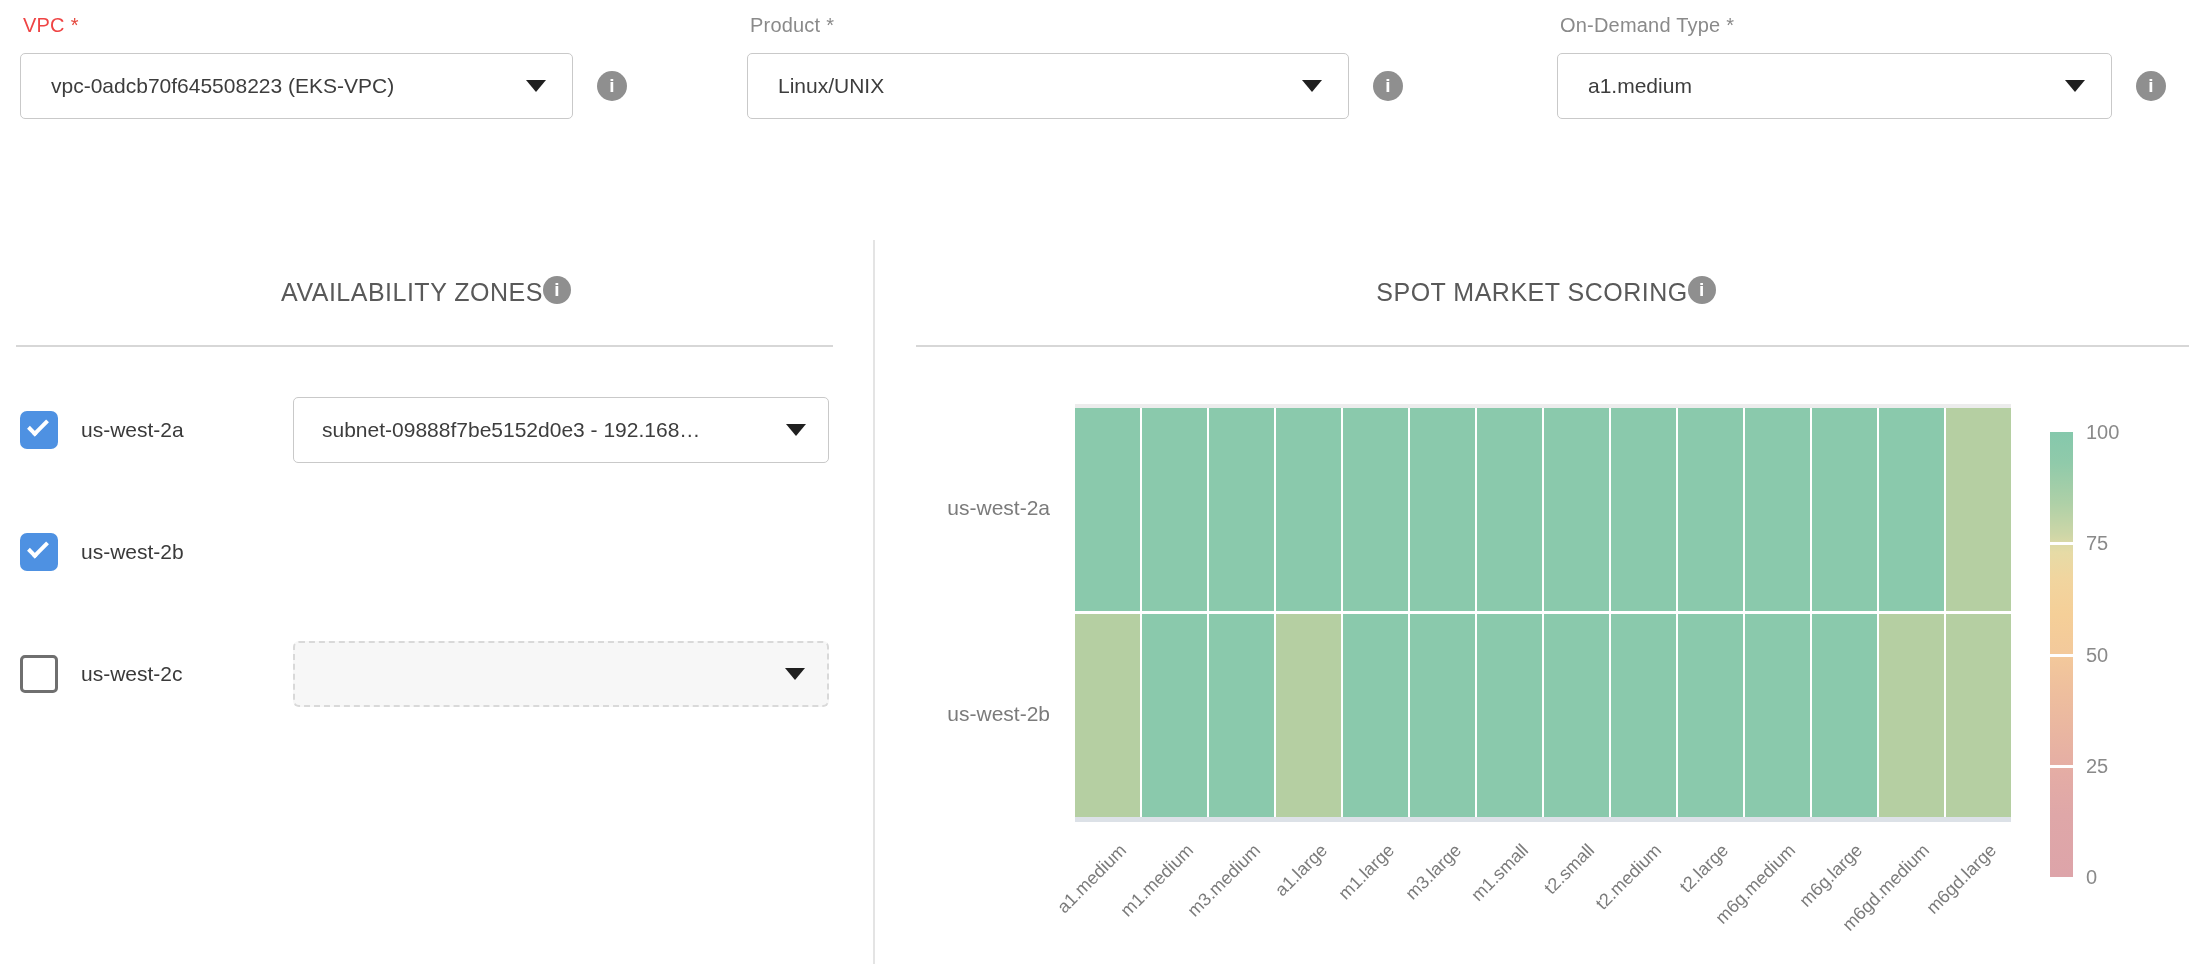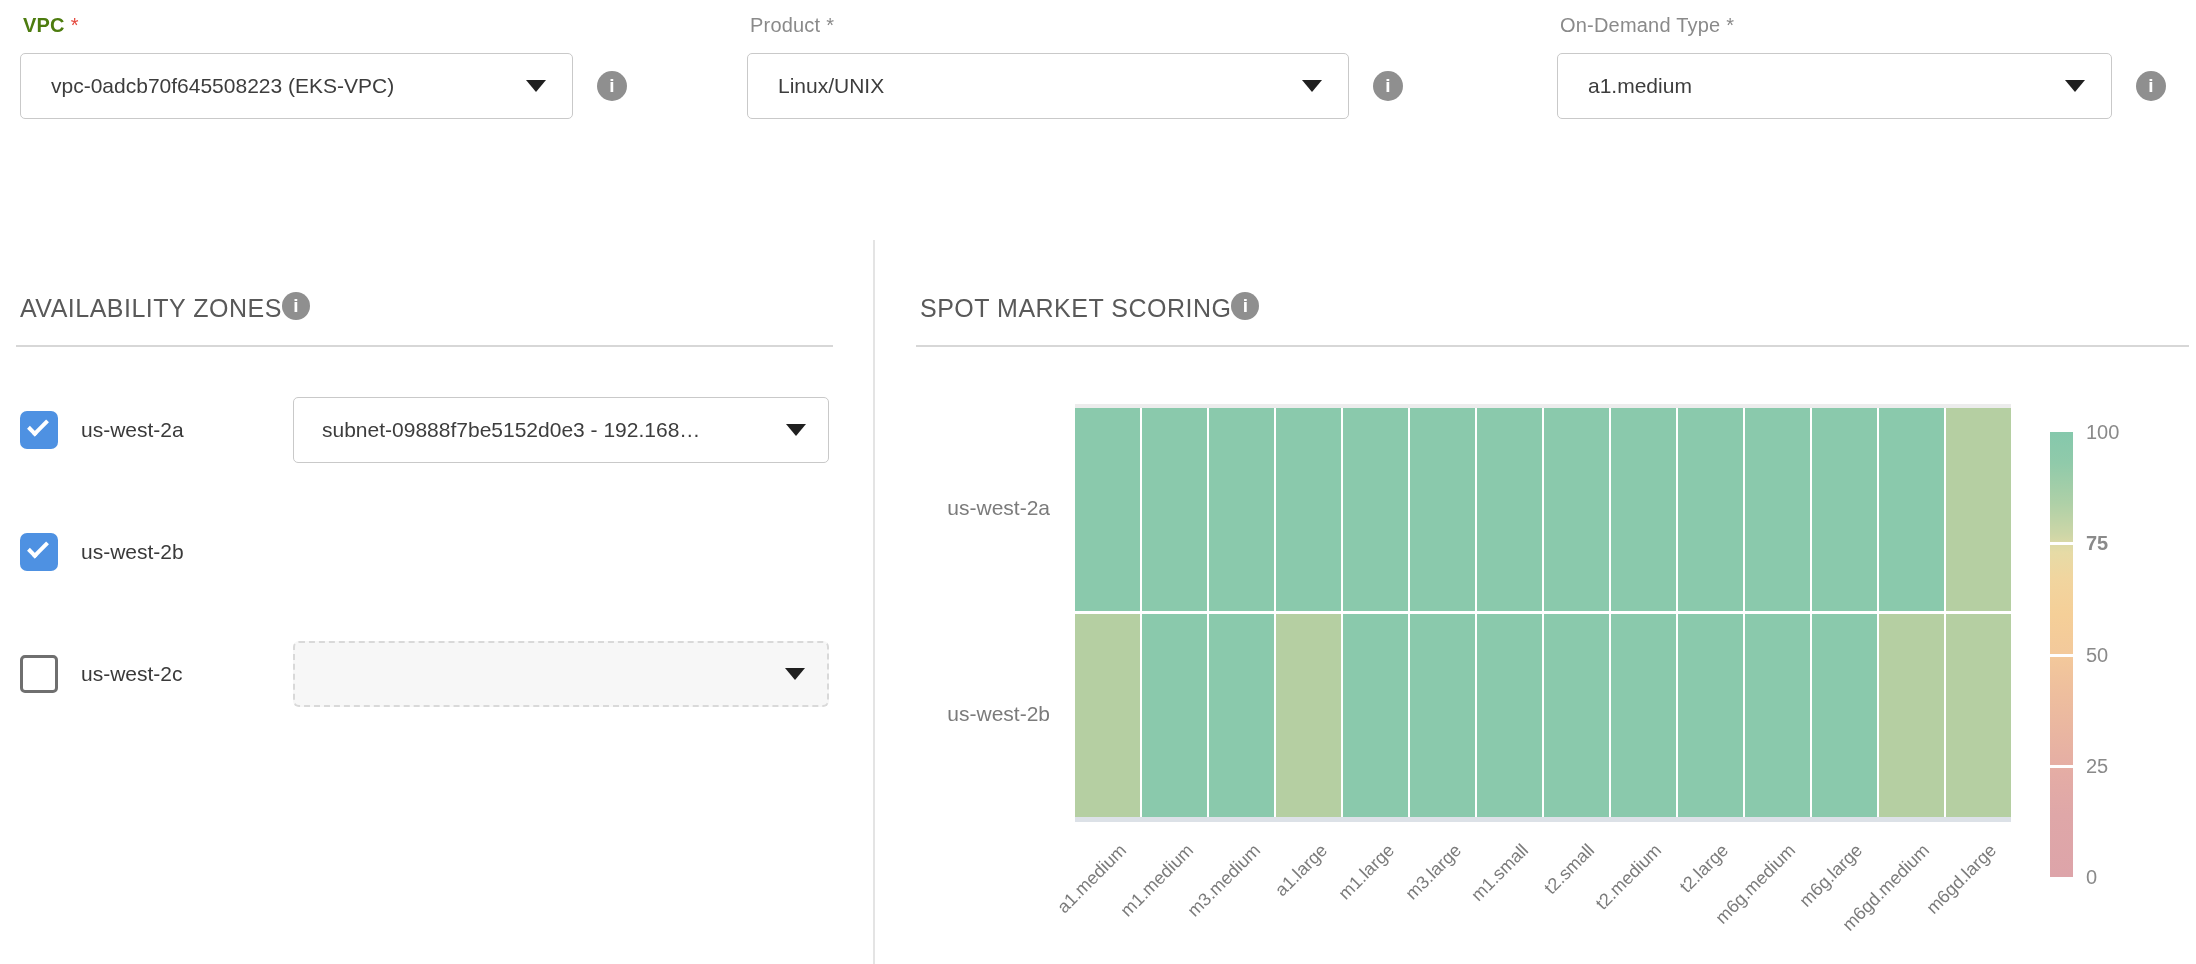--- a/index.html
+++ b/index.html
@@ -15,22 +15,22 @@
     display:flex; align-items:center; justify-content:space-between;
     padding:0 26px 0 30px; cursor:pointer; }
   .select-value { font-size:21px; color:#3d3d3d; white-space:nowrap; overflow:hidden; }
   .caret { width:0; height:0; border-left:10px solid transparent; border-right:10px solid transparent;
     border-top:12px solid #1f1f1f; flex:0 0 auto; margin-left:14px; }
   .info-icon { width:30px; height:30px; border-radius:50%; background:#8f8f8f; color:#fff;
     display:flex; align-items:center; justify-content:center; margin-left:24px;
     font-size:19px; font-weight:bold; cursor:pointer; flex:0 0 auto; }
 
   
-  .section-header { position:absolute; top:294px; display:flex; align-items:flex-start;
-    justify-content:flex-start; }
+  .section-header { position:absolute; top:278px; display:flex; align-items:flex-start;
+    justify-content:center; }
   .section-title { font-size:25px; color:#595959; letter-spacing:.5px; }
   .section-header .info-icon { margin-left:0; width:28px; height:28px; margin-top:-2px; }
   .h-divider { position:absolute; top:345px; height:2px; background:#d7d7d7; }
   .v-divider { position:absolute; left:873px; top:240px; width:2px; height:724px; background:#e4e4e4; }
 
   
   .az-rows { position:absolute; left:0; top:397px; width:875px; }
   .az-row { position:relative; height:66px; margin-bottom:56px; }
   .checkbox { position:absolute; left:20px; top:14px; width:38px; height:38px; cursor:pointer; }
   .checkbox.checked { background:var(--checkbox-color,#4e91e2); border-radius:7px; }
@@ -61,21 +61,21 @@
       #e4aca5 77%, #dfa7a8 86%, #dda4a9 100%); }
   .cb-tick { position:absolute; left:0; width:100%; height:3px; background:#fff; }
   .colorbar-labels { position:absolute; left:2086px; top:432px; width:70px; height:445px; }
   .cb-label { position:absolute; left:0; font-size:20px; color:#8a8a8a; line-height:24px; }
 </style>
 </head>
 <body style="--checkbox-color: #4e91e2;">
 
 <div class="form-field" style="left:20px">
   <div class="field-label">
-    <span class="field-label-text" style="color: #4d7c0f; font-weight: bold;">VPC</span><span class="asterisk" style="color: rgb(229, 71, 60);">*</span>
+    <span class="field-label-text" style="color: #ef4444;">VPC</span><span class="asterisk" style="color: rgb(229, 71, 60);">*</span>
   </div>
   <div class="field-row">
     <div class="select top-select" style="width:553px">
       <span class="select-value">vpc-0adcb70f645508223 (EKS-VPC)</span>
       <span class="caret"></span>
     </div>
     <div class="info-icon">
         <span>i</span>
       </div>
   </div>
@@ -207,17 +207,17 @@
     <div class="hm-xlabel" style="right: 92.2857px;">m6gd.medium</div>
     <div class="hm-xlabel" style="right: 25.4286px;">m6gd.large</div>
   </div>
 <div class="colorbar">
     <div class="cb-tick" style="top: calc(25% - 1px);"></div>
     <div class="cb-tick" style="top: calc(50% - 1px);"></div>
     <div class="cb-tick" style="top: calc(75% - 1px);"></div>
   </div>
 <div class="colorbar-labels">
     <div class="cb-label" style="top: -12px;">100</div>
-    <div class="cb-label" style="top: 99.25px; font-weight: bold;">75</div>
+    <div class="cb-label" style="top: 99.25px;">75</div>
     <div class="cb-label" style="top: 210.5px;">50</div>
     <div class="cb-label" style="top: 321.75px;">25</div>
     <div class="cb-label" style="top: 433px;">0</div>
   </div>
 
 </body></html>

